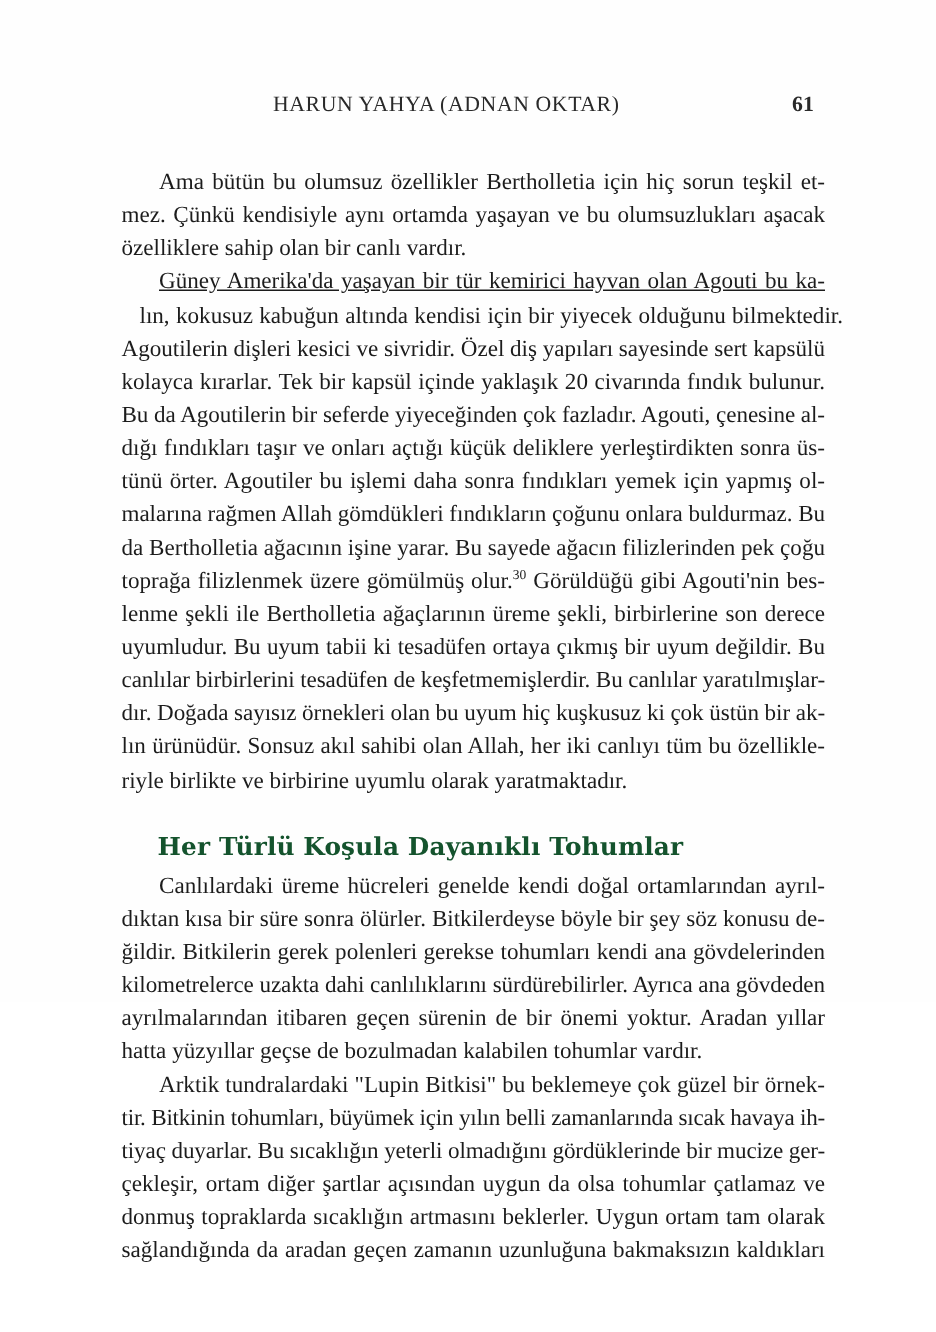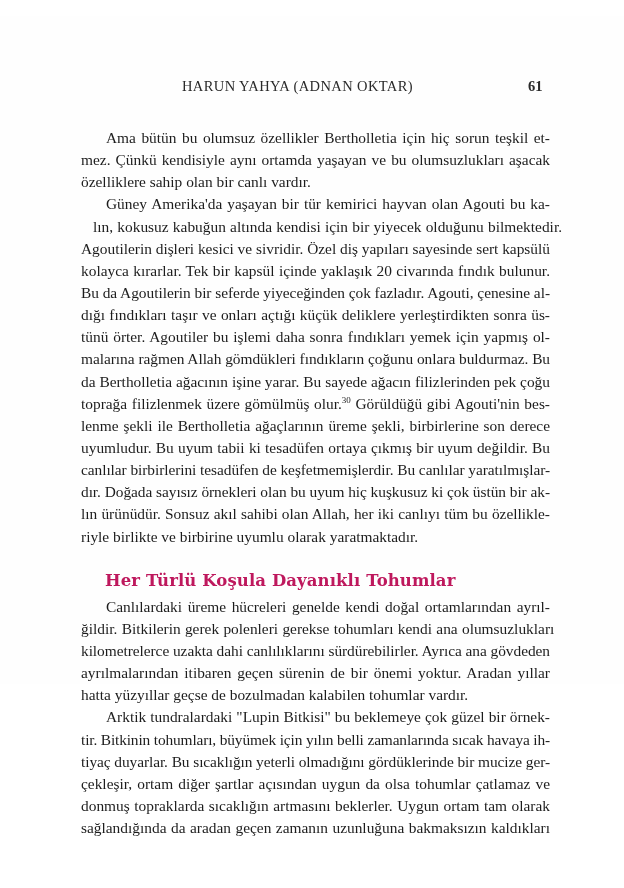--- a/index.html
+++ b/index.html
@@ -1,17 +1,17 @@
 <!DOCTYPE html>
 <html><head>
 <meta charset="utf-8">
 <style>
   html, body { margin: 0; padding: 0; background: #ffffff; }
   body { width: 624px; height: 888px; position: relative; overflow: hidden; }
-  .page { position: absolute; left: 0; top: 16px; width: 624px; height: 668px; background: #fefefe; }
+  .page { position: absolute; left: 0; top: 0; width: 624px; height: 668px; background: #fefefe; }
   .running-head {
     position: absolute; top: 62px; left: 0; width: 624px; height: 20px;
     font-family: "Liberation Serif", "DejaVu Serif", serif;
     color: #2a2a2a;
   }
   .running-head .title {
     position: absolute; left: 182px; top: 0; font-size: 14.5px; letter-spacing: 0.4px;
   }
   .running-head .pagenum {
     position: absolute; left: 528px; top: 0; font-size: 14.5px; font-weight: bold;
@@ -25,21 +25,21 @@
     display: block; height: 22.15px; line-height: 22.15px;
     text-align: justify; text-align-last: justify; white-space: nowrap;
     overflow: visible;
   }
   .line.last { text-align-last: left; }
   .line.indent { padding-left: 25px; }
   .heading {
     display: block; height: 30px; line-height: 30px; margin-top: 18px;
     padding-left: 24px;
     font-family: "DejaVu Serif", "Liberation Serif", serif;
-    font-size: 16.5px; font-weight: bold; color: #be185d; letter-spacing: 0.1px;
+    font-size: 16.5px; font-weight: bold; color: #14532d; letter-spacing: 0.1px;
   }
   sup { font-size: 9px; line-height: 0; vertical-align: 6px; }
 </style>
 </head>
 <body>
 
 <div class="page">
 
   <div class="running-head">
     <span class="title">HARUN YAHYA (ADNAN OKTAR)</span>
@@ -48,21 +48,21 @@
 
   <div class="body">
 
     <div>
       <span class="line indent" style="white-space: nowrap; text-align: left; text-align-last: left; word-spacing: 1.65781px;">Ama bütün bu olumsuz özellikler Bertholletia için hiç sorun teşkil et-</span>
       <span class="line" style="white-space: nowrap; text-align: left; text-align-last: left; word-spacing: 1.20312px;">mez. Çünkü kendisiyle aynı ortamda yaşayan ve bu olumsuzlukları aşacak</span>
       <span class="line last">özelliklere sahip olan bir canlı vardır.</span>
     </div>
 
     <div>
-      <span class="line indent" style="white-space: nowrap; text-align: left; text-align-last: left; word-spacing: 1.12656px;">Güney Amerika'da yaşayan bir tür kemirici hayvan olan Agouti bu ka-</span>
+      <span class="line indent" style="white-space: nowrap; text-align: left; text-align-last: left; word-spacing: 1.12656px; text-decoration: underline;">Güney Amerika'da yaşayan bir tür kemirici hayvan olan Agouti bu ka-</span>
       <span class="line" style="white-space: nowrap; text-align: left; text-align-last: left; word-spacing: 0.390625px; margin-left: 12px;">lın, kokusuz kabuğun altında kendisi için bir yiyecek olduğunu bilmektedir.</span>
       <span class="line" style="white-space: nowrap; text-align: left; text-align-last: left; letter-spacing: -0.009375px;">Agoutilerin dişleri kesici ve sivridir. Özel diş yapıları sayesinde sert kapsülü</span>
       <span class="line" style="white-space: nowrap; text-align: left; text-align-last: left; word-spacing: 0.534375px;">kolayca kırarlar. Tek bir kapsül içinde yaklaşık 20 civarında fındık bulunur.</span>
       <span class="line" style="white-space: nowrap; text-align: left; text-align-last: left; letter-spacing: -0.0367289px;">Bu da Agoutilerin bir seferde yiyeceğinden çok fazladır. Agouti, çenesine al-</span>
       <span class="line" style="white-space: nowrap; text-align: left; text-align-last: left; word-spacing: 0.570312px;">dığı fındıkları taşır ve onları açtığı küçük deliklere yerleştirdikten sonra üs-</span>
       <span class="line" style="white-space: nowrap; text-align: right; text-align-last: left; word-spacing: 0.981534px;">tünü örter. Agoutiler bu işlemi daha sonra fındıkları yemek için yapmış ol-</span>
       <span class="line" style="white-space: nowrap; text-align: right; text-align-last: left; letter-spacing: -0.0331764px;">malarına rağmen Allah  gömdükleri fındıkların çoğunu onlara buldurmaz. Bu</span>
       <span class="line" style="white-space: nowrap; text-align: left; text-align-last: left; word-spacing: 0.01875px;">da Bertholletia ağacının işine yarar. Bu sayede ağacın filizlerinden pek çoğu</span>
       <span class="line" style="white-space: nowrap; text-align: left; text-align-last: left; word-spacing: 0.783203px;"><span>toprağa filizlenmek üzere gömülmüş olur.</span><sup>30</sup><span> Görüldüğü gibi Agouti'nin bes-</span></span>
       <span class="line" style="white-space: nowrap; text-align: left; text-align-last: left; word-spacing: 1.0191px;">lenme şekli ile Bertholletia ağaçlarının üreme şekli, birbirlerine son derece</span>
@@ -70,21 +70,22 @@
       <span class="line" style="white-space: nowrap; text-align: left; text-align-last: left; letter-spacing: -0.0632812px;">canlılar birbirlerini tesadüfen de keşfetmemişlerdir. Bu canlılar yaratılmışlar-</span>
       <span class="line" style="white-space: nowrap; text-align: left; text-align-last: left; letter-spacing: -0.0493421px;">dır. Doğada sayısız örnekleri olan bu uyum hiç kuşkusuz ki çok üstün bir ak-</span>
       <span class="line" style="white-space: nowrap; text-align: left; text-align-last: left; word-spacing: 0.328125px;">lın ürünüdür. Sonsuz akıl sahibi olan Allah, her iki canlıyı tüm bu özellikle-</span>
       <span class="line last">riyle birlikte ve birbirine uyumlu olarak yaratmaktadır.</span>
     </div>
 
     <div class="heading">Her Türlü Koşula Dayanıklı Tohumlar</div>
 
     <div>
       <span class="line indent" style="white-space: nowrap; text-align: left; text-align-last: left; word-spacing: 1.70759px;">Canlılardaki üreme hücreleri genelde kendi doğal ortamlarından ayrıl-</span>
-      <span class="line" style="white-space: nowrap; text-align: left; text-align-last: left; word-spacing: 0.445312px;">ğildir. Bitkilerin gerek polenleri gerekse tohumları kendi ana olumsuzlukları</span>
+      <span class="line" style="white-space: nowrap; text-align: left; text-align-last: left; word-spacing: 0.0807292px;">dıktan kısa bir süre sonra ölürler. Bitkilerdeyse böyle bir şey söz konusu de-</span>
+      <span class="line" style="white-space: nowrap; text-align: left; text-align-last: left; word-spacing: 0.445312px;">ğildir. Bitkilerin gerek polenleri gerekse tohumları kendi ana gövdelerinden</span>
       <span class="line" style="white-space: nowrap; text-align: left; text-align-last: left; letter-spacing: -0.0504808px;">kilometrelerce uzakta dahi canlılıklarını sürdürebilirler. Ayrıca ana gövdeden</span>
       <span class="line" style="white-space: nowrap; text-align: left; text-align-last: left; word-spacing: 2.06076px;">ayrılmalarından itibaren geçen sürenin de bir önemi yoktur. Aradan yıllar</span>
       <span class="line last">hatta yüzyıllar geçse de bozulmadan kalabilen tohumlar vardır.</span>
     </div>
 
     <div>
       <span class="line indent" style="white-space: nowrap; text-align: left; text-align-last: left; word-spacing: 0.210069px;">Arktik tundralardaki "Lupin Bitkisi" bu beklemeye çok güzel bir örnek-</span>
       <span class="line" style="white-space: nowrap; text-align: left; text-align-last: left; letter-spacing: -0.144581px;">tir. Bitkinin tohumları, büyümek için yılın belli zamanlarında sıcak havaya ih-</span>
       <span class="line" style="white-space: nowrap; text-align: left; text-align-last: left; letter-spacing: -0.0763221px;">tiyaç duyarlar. Bu sıcaklığın yeterli olmadığını gördüklerinde bir mucize ger-</span>
       <span class="line" style="white-space: nowrap; text-align: left; text-align-last: left; word-spacing: 1.27656px;">çekleşir, ortam diğer şartlar açısından uygun da olsa tohumlar çatlamaz ve</span>

